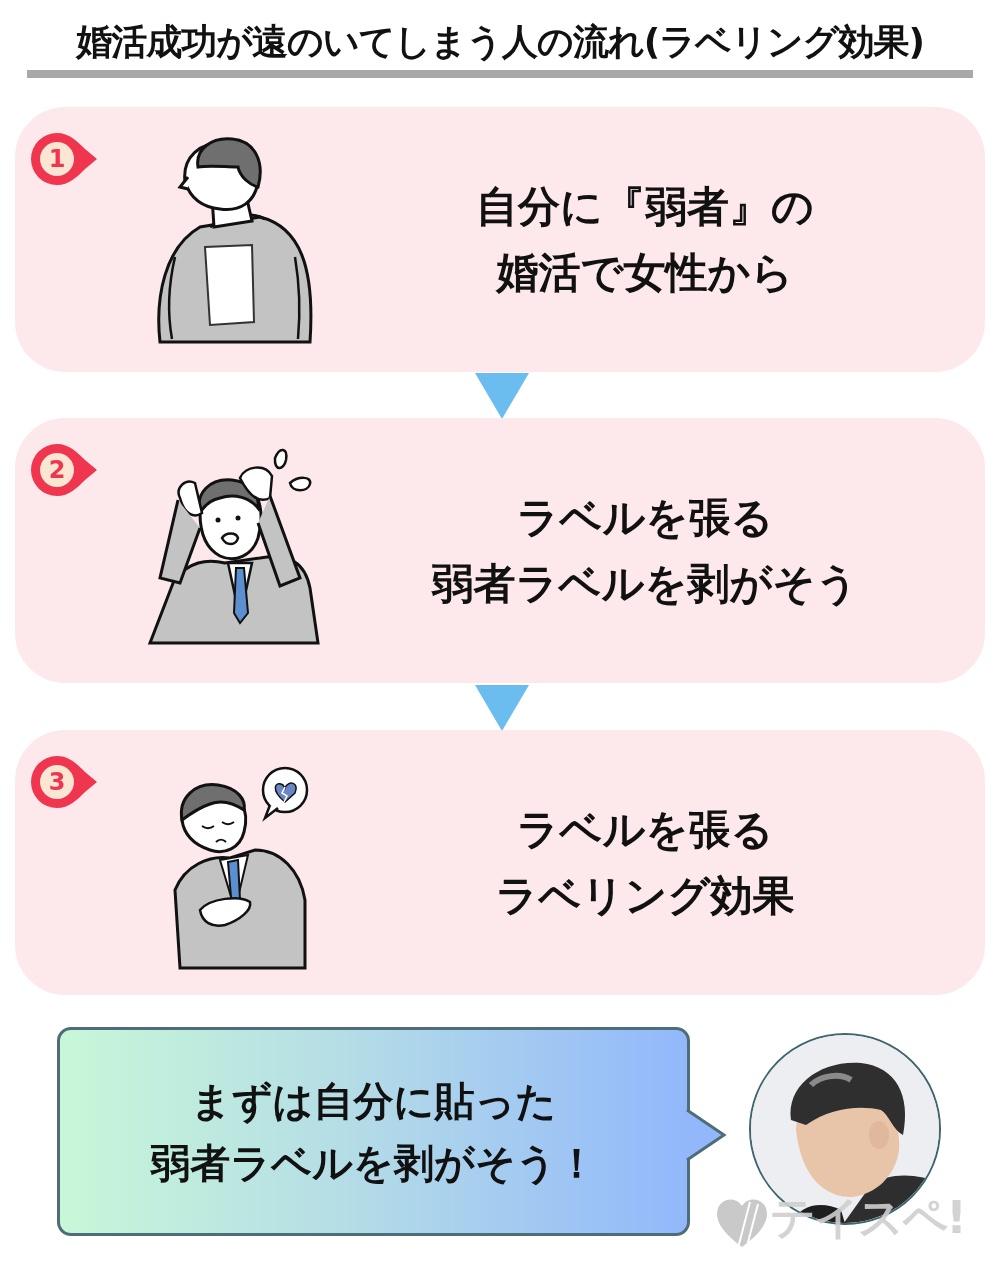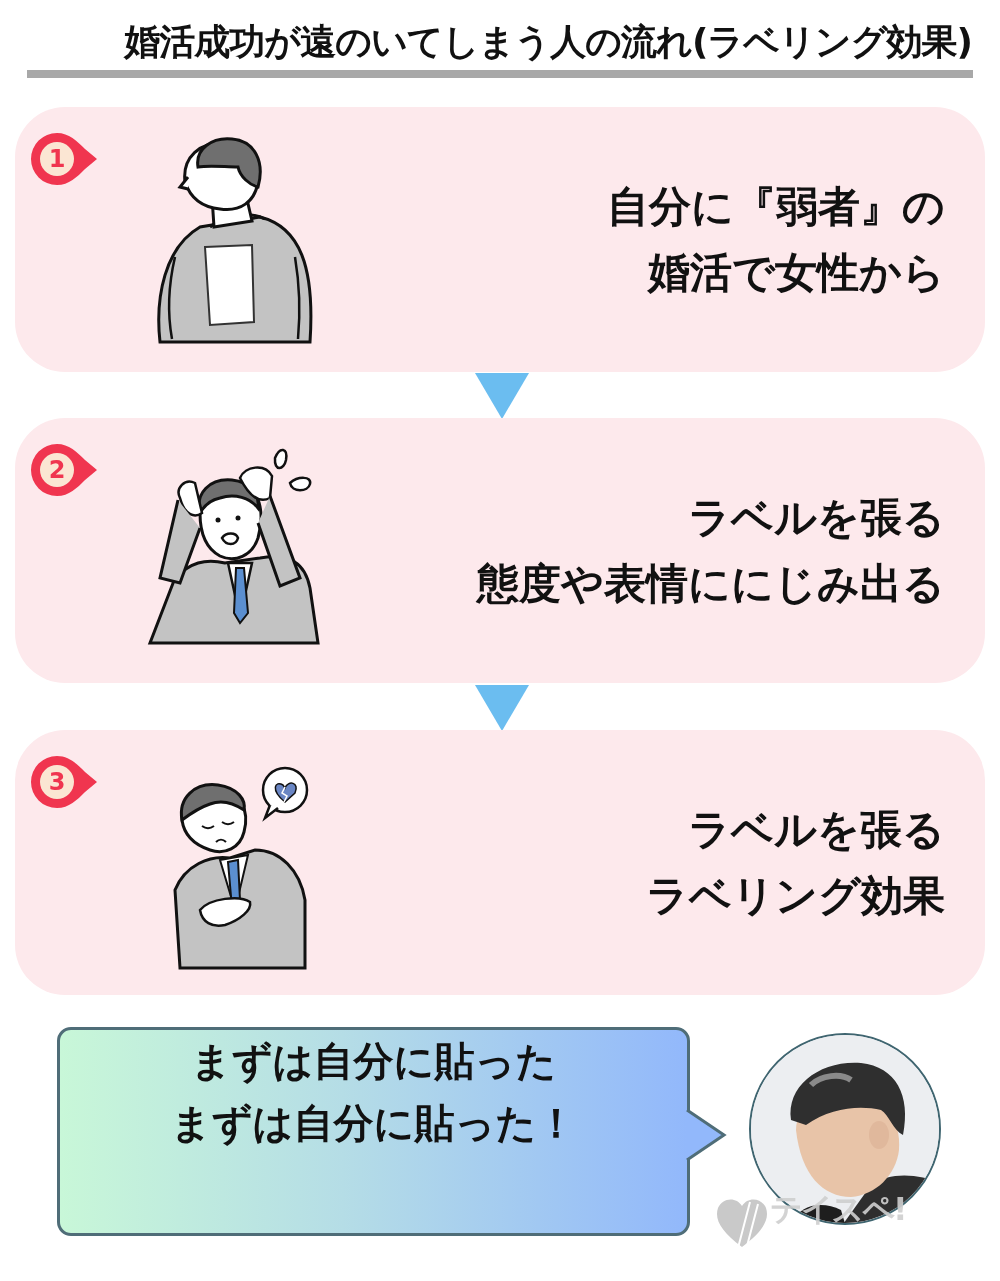--- a/index.html
+++ b/index.html
@@ -1,39 +1,39 @@
 <!DOCTYPE html>
 <html><head>
 <meta charset="utf-8">
 <style>
   html, body { margin:0; padding:0; background:#ffffff; }
   body { width:1000px; height:1281px; position:relative; overflow:hidden;
          font-family:"DejaVu Sans","Liberation Sans",sans-serif; }
-  .title { position:absolute; left:28px; top:18px; width:944px; text-align:right;
+  .title { position:absolute; left:28px; top:18px; width:944px; text-align:center;
            font-size:36px; font-weight:bold; color:#111; letter-spacing:-1px; white-space:nowrap; }
   .title-rule { position:absolute; left:27px; top:70px; width:946px; height:8px; background:#a8a8a8; }
   .step { position:absolute; left:15px; width:970px; height:265px; background:#fde9ec; border-radius:50px; }
   .badge { position:absolute; left:14px; top:24px; width:80px; height:56px; }
   .badge svg { display:block; }
   .illus { position:absolute; left:125px; top:20px; width:190px; height:225px; }
   .step-text { position:absolute; left:330px; right:40px; top:0; bottom:0;
-               display:flex; flex-direction:column; justify-content:center; align-items:flex-end;
+               display:flex; flex-direction:column; justify-content:center; align-items:center;
                font-size:42px; font-weight:bold; color:#111; line-height:66px; text-align:center; }
   .arrow { position:absolute; width:0; height:0; border-left:27px solid transparent;
            border-right:27px solid transparent; border-top:46px solid #6bbdf0; }
   .bubble { position:absolute; left:57px; top:1027px; width:633px; height:209px;
             border:3px solid #4f6d78; border-radius:14px; box-sizing:border-box;
             background:linear-gradient(90deg,#c8f7d8 0%,#b5dde6 45%,#92b8fb 100%);
-            display:flex; flex-direction:column; align-items:center;
+            display:flex; flex-direction:column; justify-content:center; align-items:center;
             font-size:40px; font-weight:bold; color:#111; line-height:62px; text-align:center; }
   .tail { position:absolute; left:686px; top:1100px; }
   .avatar { position:absolute; left:749px; top:1033px; width:192px; height:192px; border-radius:50%;
             border:2px solid #3f6570; box-sizing:border-box; overflow:hidden; background:#ebedf0; }
   .watermark { position:absolute; left:712px; top:1192px; width:260px; height:60px; }
-  .wm-text { position:absolute; left:770px; top:1188px; font-size:32px; font-weight:bold;
+  .wm-text { position:absolute; left:770px; top:1188px; font-size:45px; font-weight:bold;
              color:#cfcfcf; letter-spacing:-2px; opacity:.9; white-space:nowrap; }
 </style>
 </head>
 <body>
 
 <div class="title">婚活成功が遠のいてしまう人の流れ(ラベリング効果)</div>
 <div class="title-rule"></div>
 
 <div class="step" style="top:107px;">
   <div class="badge">
@@ -102,21 +102,21 @@
       <path d="M38 62 L20 140 L40 145 L60 90" fill="#c3c3c3" stroke="#111" stroke-width="3"></path>
       <path d="M130 58 L160 140 L140 148 L118 85" fill="#c3c3c3" stroke="#111" stroke-width="3"></path>
 
       <path d="M82 100 C86 94 96 94 98 100 C96 108 86 108 82 100 Z" fill="#fff" stroke="#111" stroke-width="2.5"></path>
       <circle cx="78" cy="82" r="2.5" fill="#111"></circle>
       <circle cx="98" cy="80" r="2.5" fill="#111"></circle>
     </svg>
   </div>
   <div class="step-text">
     <div>ラベルを張る</div>
-    <div>態度や表情ににじみ出る</div>
+    <div>弱者ラベルを剥がそう</div>
   </div>
 </div>
 
 <div class="arrow" style="left:475px;top:685px;"></div>
 
 <div class="step" style="top:730px;">
   <div class="badge">
     <svg width="80" height="56" viewBox="0 0 80 56">
       <path d="M28 2 A26 26 0 1 0 28 54 C40 54 48 46 56 38 L68 28 L56 18 C48 10 40 2 28 2 Z" fill="#f0354f"></path>
       <circle cx="28" cy="28" r="17" fill="#fbe6d3"></circle>
@@ -148,21 +148,21 @@
     </svg>
   </div>
   <div class="step-text">
     <div>ラベルを張る</div>
     <div>ラベリング効果</div>
   </div>
 </div>
 
 <div class="bubble">
   <div>まずは自分に貼った</div>
-  <div>まずは自分に貼った！</div>
+  <div>弱者ラベルを剥がそう！</div>
 </div>
 <svg class="tail" width="44" height="70" viewBox="0 0 44 70">
   <path d="M0 10 L38 35 L0 60 Z" fill="#92b8fb"></path>
   <path d="M1 10 L38 35 L1 60" fill="none" stroke="#4f6d78" stroke-width="3"></path>
 </svg>
 
 <div class="avatar">
   <svg width="192" height="192" viewBox="0 0 192 192">
     <rect width="192" height="192" fill="#eceef1"></rect>
 

